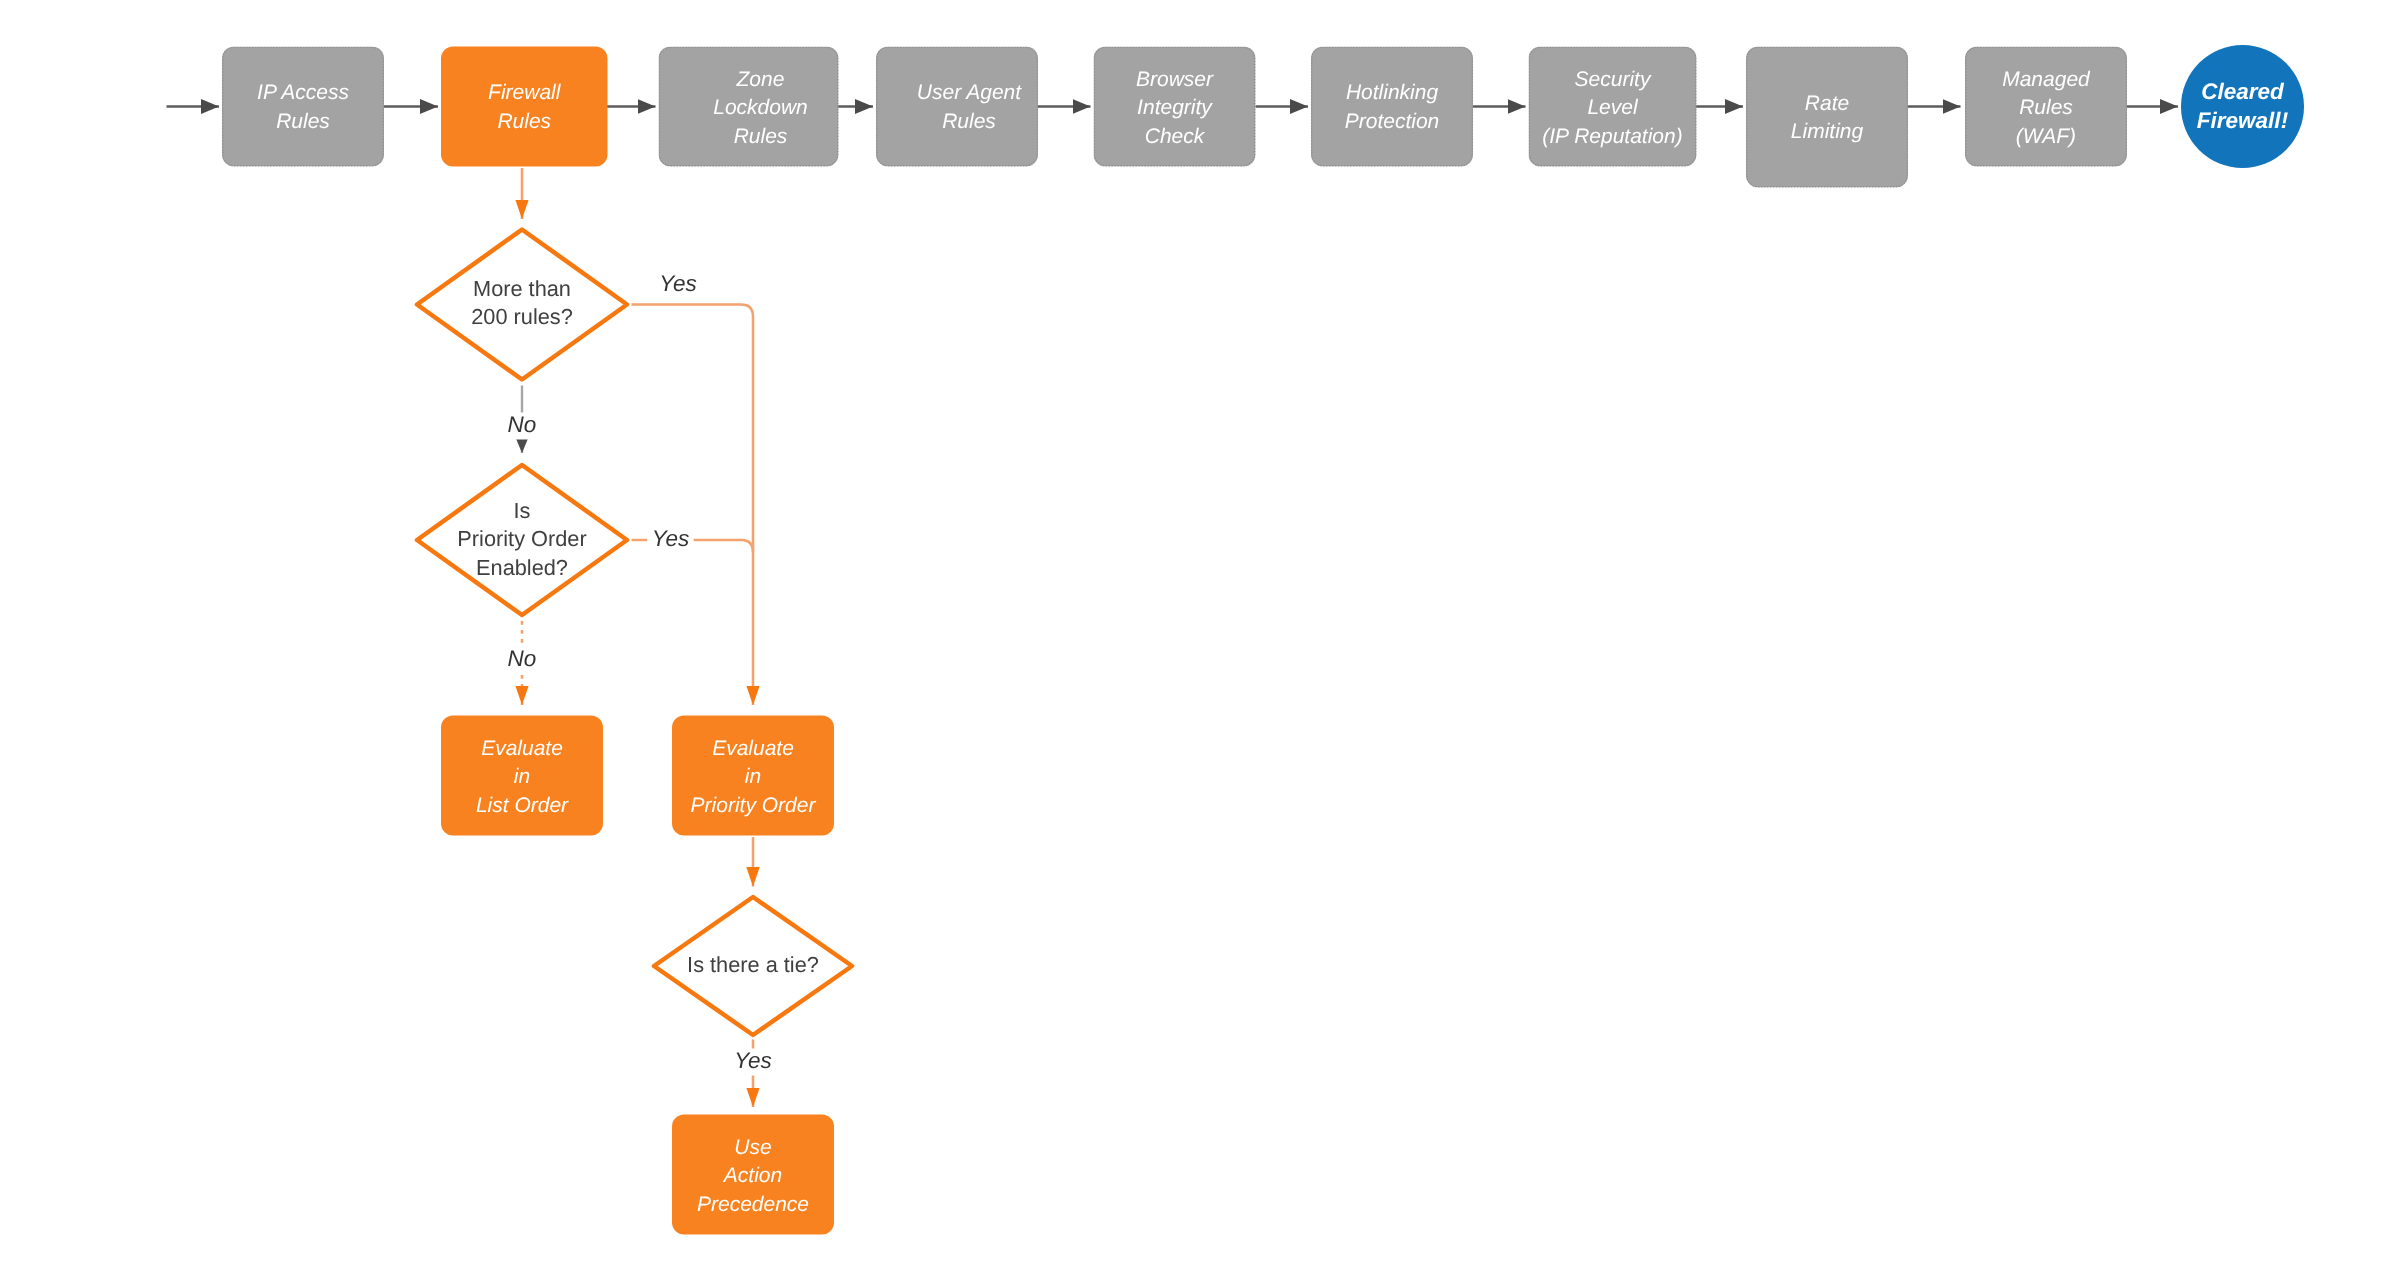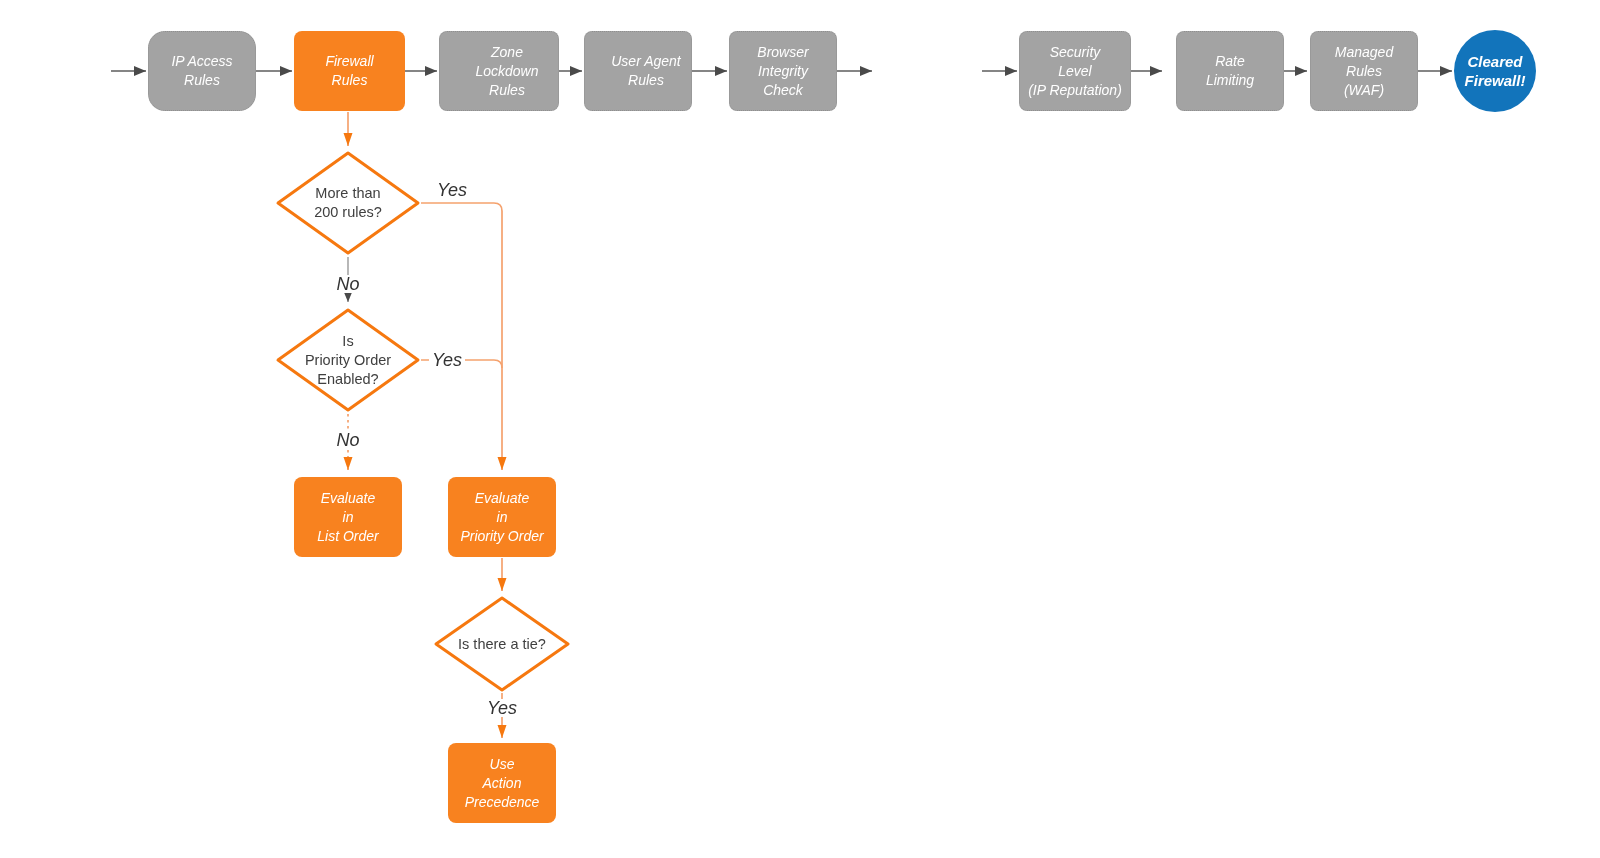--- a/index.html
+++ b/index.html
@@ -25,21 +25,21 @@
   .circle.filled { background:var(--brand-blue,#1274BB); border:none; }
   .circle.filled .lbl { color:#ffffff; }
   .diamond svg { position:absolute; left:0; top:0; width:100%; height:100%; overflow:visible; }
   .diamond polygon {
     fill:#ffffff; stroke:var(--orange-stroke,#F6780F); stroke-width:3; stroke-linejoin:round;
   }
   .diamond .lbl {
     position:relative; color:#404040; font-size:14.5px; line-height:19px; white-space:pre-line;
   }
   .edge-label {
-    position:absolute; transform:translate(-50%,-50%); font-style:italic; font-size:18px;
+    position:absolute; transform:translate(-50%,-50%); font-style:italic; font-size:15px;
     color:#333333; background:#ffffff; padding:0 3px; line-height:18px;
   }
   svg.wires { position:absolute; left:0; top:0; }
   .wire-gray      { stroke:var(--wire-gray,#5C5C5C); stroke-width:1.6; fill:none; }
   .wire-lightgray { stroke:#A6A6A6; stroke-width:1.6; fill:none; }
   .wire-salmon    { stroke:var(--connector-salmon,#F5A26E); stroke-width:1.7; fill:none; }
   .wire-dotted    { stroke-dasharray:2.5 3.5; }
   .arrow-gray   { fill:#4A4A4A; }
   .arrow-orange { fill:var(--orange-stroke,#F6780F); }
 </style>
@@ -72,21 +72,21 @@
     <path class="wire-salmon" marker-end="url(#arrO)" d="M348 112 V146"></path>
     <path class="wire-lightgray" marker-end="url(#arrG)" d="M348 257 V302"></path>
     <path class="wire-salmon" marker-end="url(#arrO)" d="M421 203 H494 Q502 203 502 211 V470"></path>
     <path class="wire-salmon" d="M421 360 H494 Q502 360 502 368"></path>
     <path class="wire-salmon wire-dotted" marker-end="url(#arrO)" d="M348 414 V470"></path>
     <path class="wire-salmon" marker-end="url(#arrO)" d="M502 558 V591"></path>
     <path class="wire-salmon" marker-end="url(#arrO)" d="M502 693 V738"></path>
   </svg>
 
 
-  <div class="node rect gray" style="left:148px; top:31px; width:108px; height:80px;border-radius:17px;">
+  <div class="node rect gray" style="left:148px; top:31px; width:108px; height:80px;">
     <span class="lbl">IP Access
 Rules</span>
   </div>
   <div class="node rect orange" style="left:294px; top:31px; width:111px; height:80px;">
     <span class="lbl">Firewall
 Rules</span>
   </div>
   <div class="node rect gray" style="left:439px; top:31px; width:120px; height:80px;padding-left:16px;">
     <span class="lbl">Zone
 Lockdown
@@ -94,26 +94,30 @@
   </div>
   <div class="node rect gray" style="left:584px; top:31px; width:108px; height:80px;padding-left:16px;">
     <span class="lbl">User Agent
 Rules</span>
   </div>
   <div class="node rect gray" style="left:729px; top:31px; width:108px; height:80px;">
     <span class="lbl">Browser
 Integrity
 Check</span>
   </div>
+  <div class="node rect gray" style="left:874px; top:31px; width:108px; height:80px;">
+    <span class="lbl">Hotlinking
+Protection</span>
+  </div>
   <div class="node rect gray" style="left:1019px; top:31px; width:112px; height:80px;">
     <span class="lbl">Security
 Level
 (IP Reputation)</span>
   </div>
-  <div class="node rect gray" style="left:1164px; top:31px; width:108px; height:80px;margin-left:12px;">
+  <div class="node rect gray" style="left:1164px; top:31px; width:108px; height:94px;">
     <span class="lbl">Rate
 Limiting</span>
   </div>
   <div class="node rect gray" style="left:1310px; top:31px; width:108px; height:80px;">
     <span class="lbl">Managed
 Rules
 (WAF)</span>
   </div>
 
   <div class="node circle filled" style="left:1454px; top:30px; width:82px; height:82px;">

